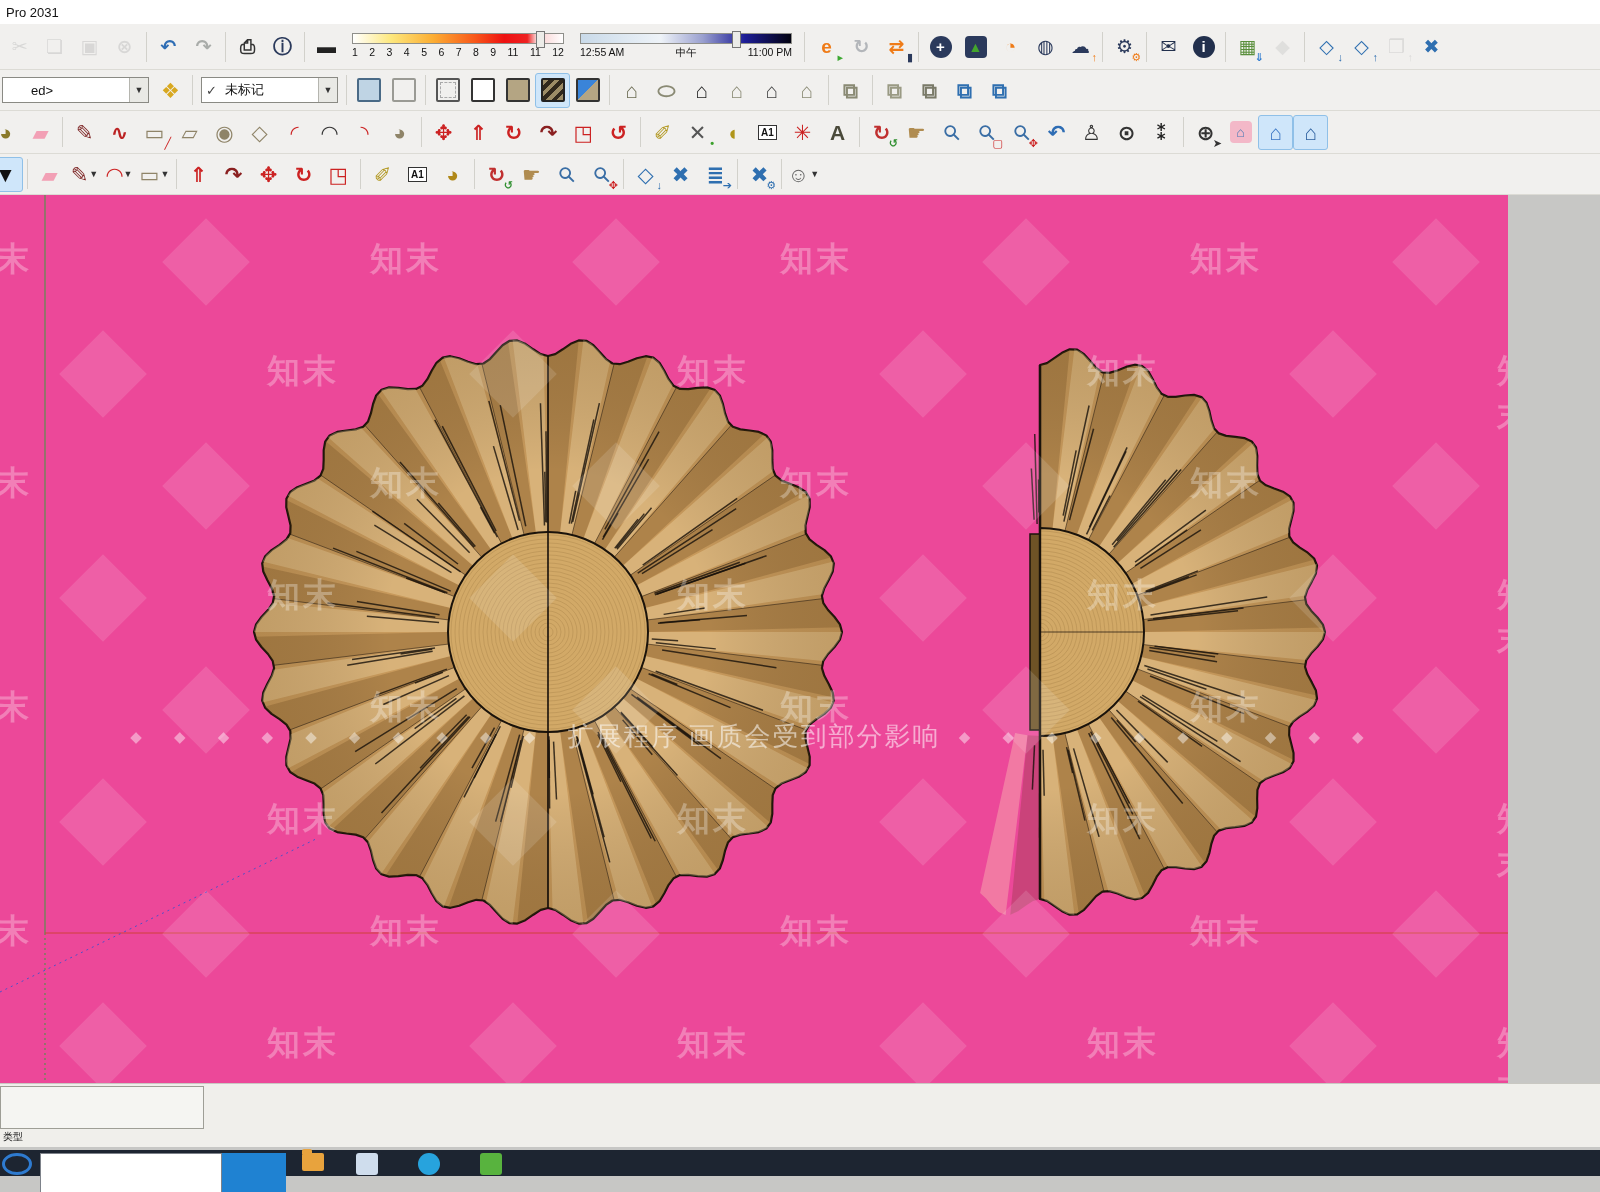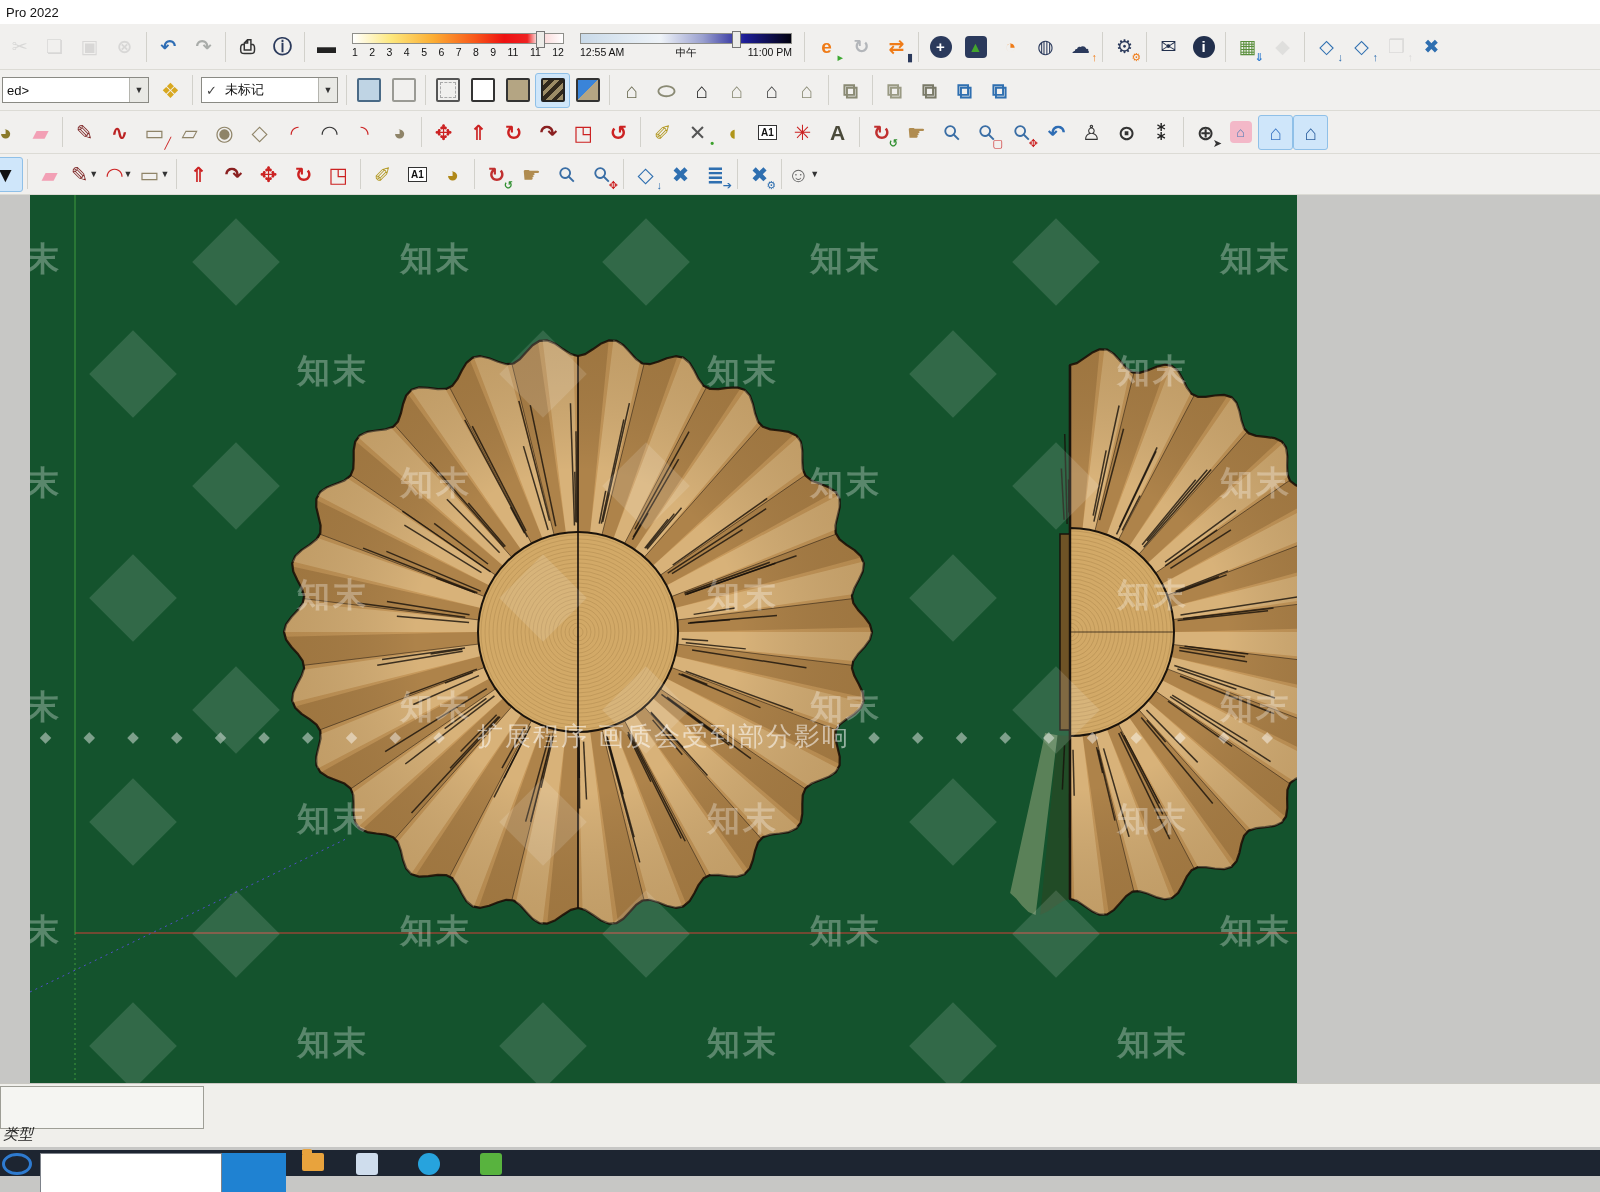--- a/index.html
+++ b/index.html
@@ -50,51 +50,51 @@
   
   .shadow{display:flex;align-items:flex-start;gap:16px;margin:0 8px;flex:0 0 auto;}
   .sld{width:212px;}
   .track{height:9px;border:1px solid #8f8f8a;position:relative;background:#fff;}
   .mgrad{background:linear-gradient(90deg,#ffffff,#fde87e 18%,#fcae33 38%,#f8581a 58%,#ee1212 72%,#ee2222 83%,#f8caca 87%,#ffffff);}
   .tgrad{background:linear-gradient(90deg,#c9dae9,#eef3f8 38%,#9aa0cf 58%,#1d1d96 78%,#020210);}
   .hndl{position:absolute;top:-3px;width:7px;height:15px;background:#ececе8;background:#ecece8;border:1px solid #777;}
   .tick{display:flex;justify-content:space-between;font-size:10.5px;margin-top:2px;color:#111;}
 
   
-  #viewport{position:relative;width:1267px;height:888px;background:#14532d;overflow:hidden;margin-left:30px;}
+  #viewport{position:relative;width:1508px;height:888px;background:#ec4899;overflow:hidden;}
   #vpsvg{position:absolute;left:0;top:0;}
   #wmlayer{position:absolute;inset:0;pointer-events:none;}
   .wmtx{position:absolute;color:rgba(255,255,255,.30);font-size:33px;letter-spacing:3px;font-weight:bold;}
   .wmdi{position:absolute;width:62px;height:62px;background:rgba(255,255,255,.13);transform:rotate(45deg);}
   #wmband{position:absolute;left:0;right:0;top:524px;text-align:center;color:rgba(255,255,255,.55);
     font-size:26px;white-space:nowrap;letter-spacing:2px;pointer-events:none;}
   #wmband .dstr{font-size:15px;letter-spacing:14px;vertical-align:3px;color:rgba(255,255,255,.45);}
 
   
   #bottombar{position:relative;height:63px;background:#f0efeb;border-top:1px solid #c9c8c2;}
   #traybox{position:absolute;left:0;top:2px;width:202px;height:41px;background:#f5f5f2;border:1px solid #9e9e96;}
-  #typelabel{position:absolute;left:3px;bottom:3px;font-size:15px;color:#222;font-style:italic;}
+  #typelabel{position:absolute;left:3px;bottom:3px;font-size:10px;color:#222;}
   #taskbar{position:relative;height:26px;background:#1d2531;}
   .tki{position:absolute;top:3px;}
   .tk-search{background:#fff;border:1px solid #7d828a;height:40px;}
   .tk-fill{height:40px;}
   .tk-circle{border-radius:50%;width:22px;height:22px;border:3px solid #e8e8e8;box-sizing:border-box;}
   .tk-circle2{border-radius:50%;width:22px;height:22px;}
   .tk-tile{width:22px;height:22px;border-radius:3px;}
   .tk-tile .inner{width:12px;height:12px;background:#2b3a5c;margin:5px auto 0;}
   .tk-folder{width:22px;height:18px;border-radius:2px;position:relative;margin-top:3px;}
   .tk-folder:before{content:"";position:absolute;top:-4px;left:0;width:10px;height:5px;background:inherit;border-radius:2px 2px 0 0;}
   .tk-dot{width:8px;height:8px;border-radius:50%;background:#2e7bd0;margin:6px 0 0 8px;}
 </style>
 </head>
 <body>
 
 <div id="app">
   <div id="titlebar">
-    <span>Pro 2022</span>
+    <span>Pro 2031</span>
   </div>
   <div id="row1" class="tbrow">
       <span class="tbi dis">
         <b class="g" style="color: rgb(183, 183, 176);">✂</b>
       </span>
       <span class="tbi dis">
         <b class="g" style="color: rgb(183, 183, 176);">❏</b>
       </span>
       <span class="tbi dis">
         <b class="g" style="color: rgb(183, 183, 176);">▣</b>
@@ -212,21 +212,21 @@
       <span class="tbi dis">
         <b class="g" style="color: rgb(189, 189, 182);">❒</b>
         <b class="g2" style="color: rgb(189, 189, 182);">↑</b>
       </span>
       <span class="tbi">
         <b class="g" style="color: rgb(47, 111, 176);">✖</b>
       </span>
     </div>
   <div id="row2" class="tbrow">
       <div class="ddl" style="width: 145px; margin-left: 0px;">
-        <span class="tx" style="flex: 1 1 0%;">ed&gt;</span>
+        <span class="tx" style="flex: 1 1 0%; margin-left: 24px;">ed&gt;</span>
         <span class="btn">▼</span>
       </div>
       <span class="tbi">
         <b class="g" style="color: rgb(216, 168, 32);">❖</b>
       </span>
       <i class="tbsep"></i>
       <div class="ddl" style="width: 135px;">
         <span class="tx" style="color: rgb(68, 68, 68);">✓</span>
         <span class="tx" style="flex: 1 1 0%;">未标记</span>
         <span class="btn">▼</span>

